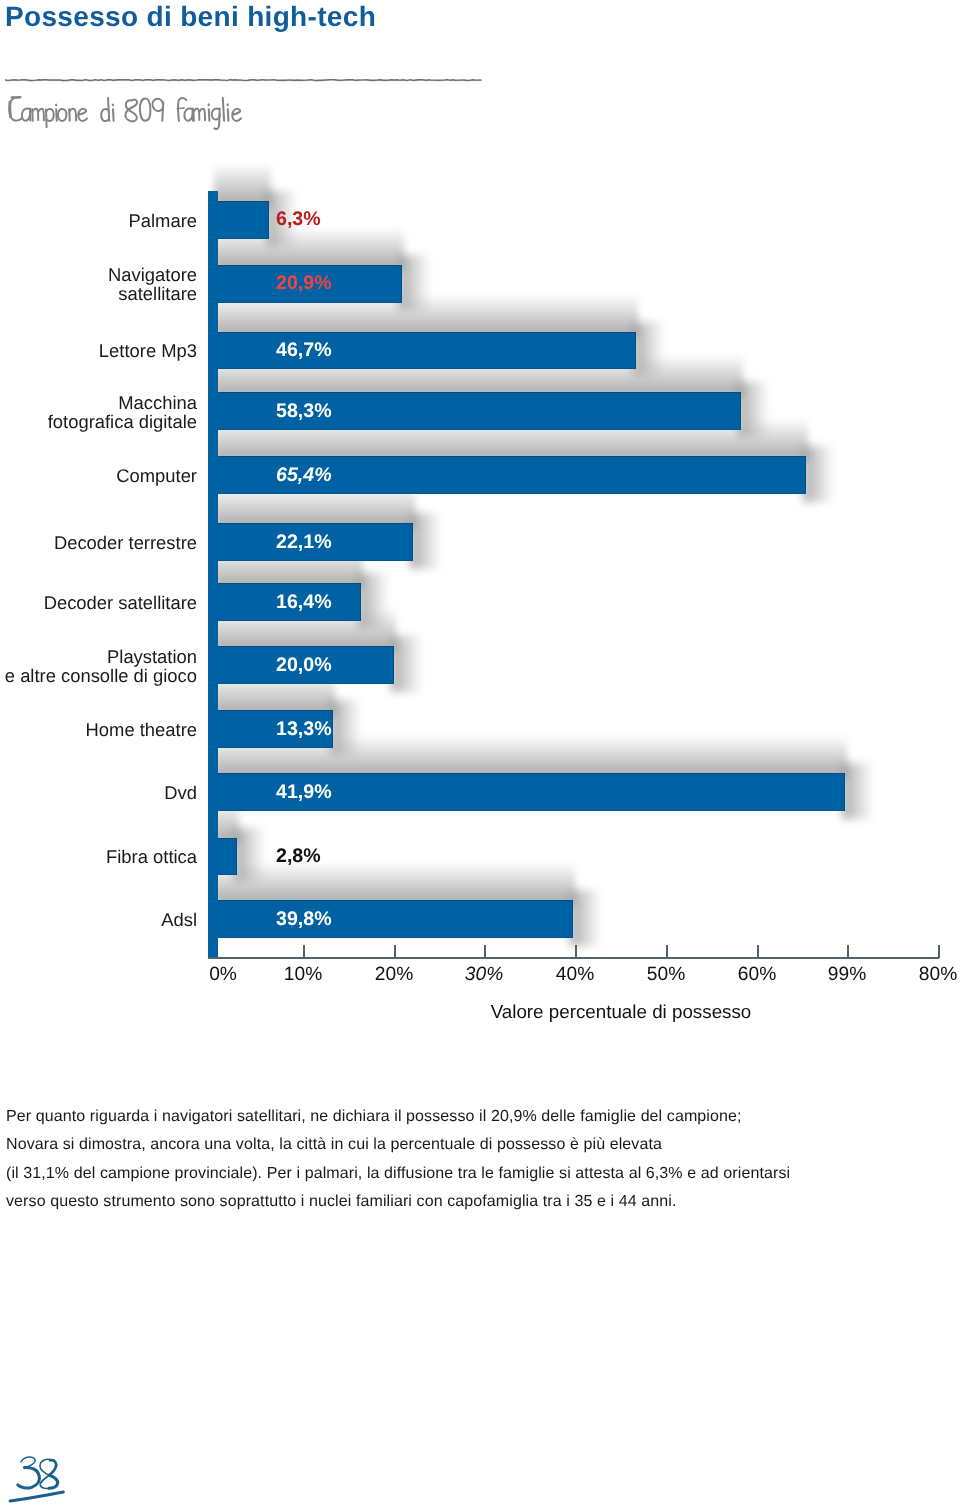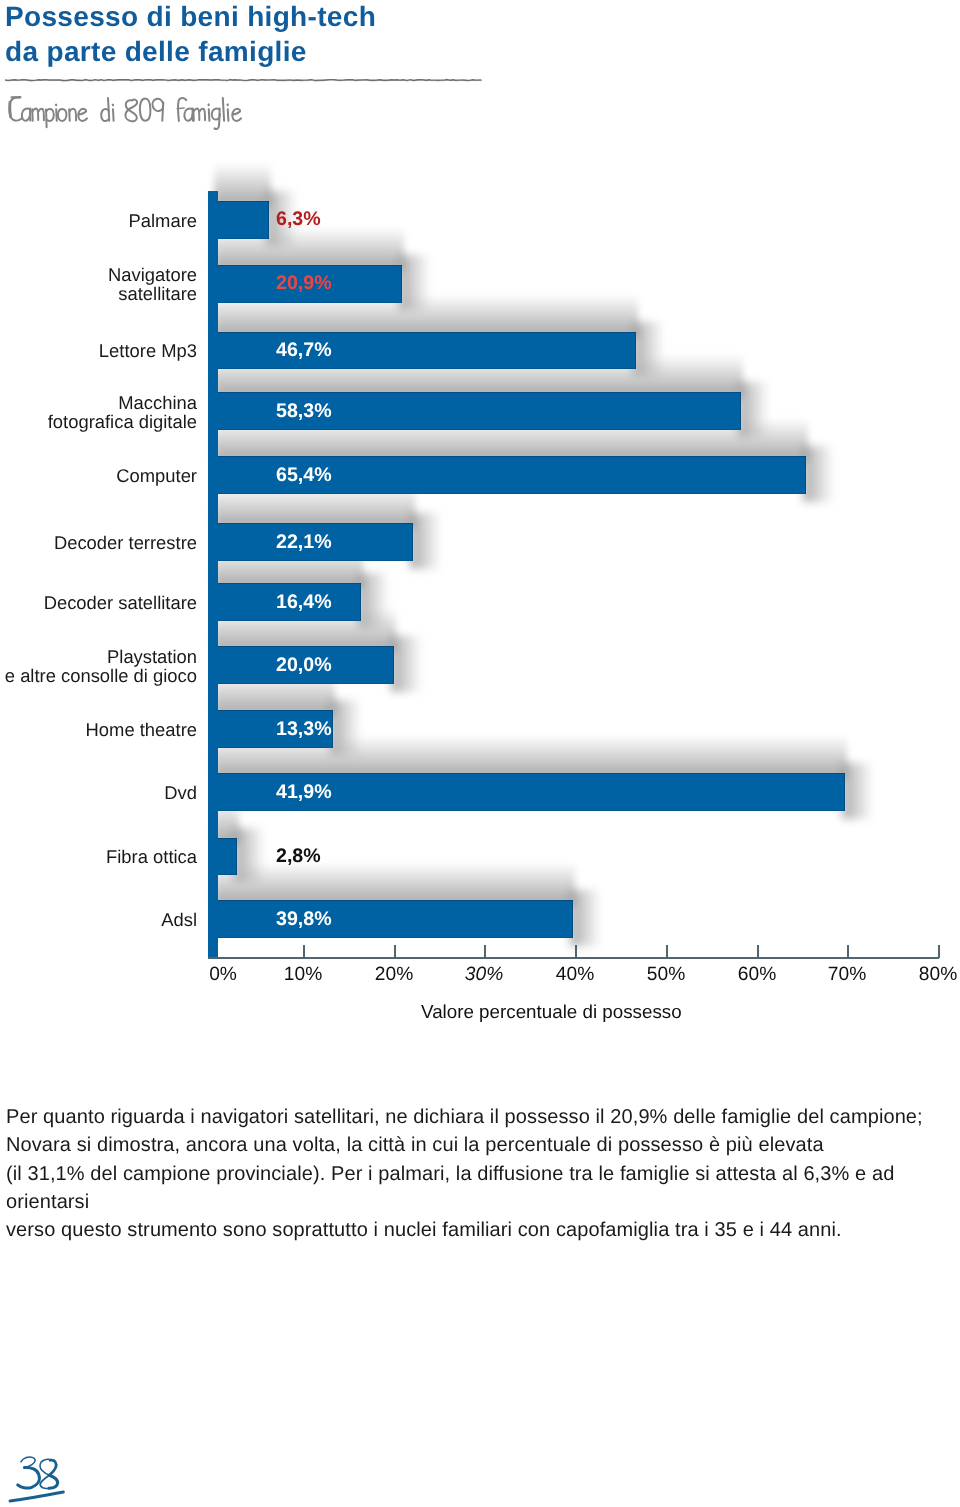--- a/index.html
+++ b/index.html
@@ -30,37 +30,36 @@
        filter:blur(3.5px);}
   .shadow-right{position:absolute;
        background:linear-gradient(to right, rgba(150,150,150,0.80) 0%, rgba(150,150,150,0) 100%);
        filter:blur(4px);}
   #yaxis{position:absolute;left:208.3px;top:190.8px;width:10.2px;height:767.9px;background:#0062a3;}
   #xaxis{position:absolute;left:208.3px;top:957px;width:731.2px;height:1.7px;background:#50646d;}
   .tick{position:absolute;width:2px;height:13px;background:#50646d;}
   .catlabel{position:absolute;text-align:right;font-size:18.4px;line-height:19px;color:#1a1a1a;}
   .vallabel{position:absolute;font-size:19.6px;font-weight:bold;white-space:nowrap;line-height:19px;}
   .ticklabel{position:absolute;font-size:19.2px;text-align:center;color:#111;line-height:19px;}
-  #axistitle{position:absolute;font-size:18.8px;color:#111;width:400px;line-height:19px;}
+  #axistitle{position:absolute;font-size:18.8px;color:#111;text-align:center;width:400px;line-height:19px;}
 
   
   #copy{position:absolute;left:6px;top:1103px;width:950px;
-        font-size:20px;line-height:28.3px;color:#1a1a1a;letter-spacing:0.1px;}
+        font-size:16px;line-height:28.3px;color:#1a1a1a;letter-spacing:0.1px;}
 
   
   #pageno{position:absolute;left:5px;top:1445px;}
 </style>
 </head>
 <body>
 
 <div class="page">
 
   <div id="title">
     <div>Possesso di beni high-tech</div>
-    <div>da parte delle famiglie</div>
   </div>
 
   <svg id="rule" width="478" height="12" viewBox="0 0 478 12">
     <g fill="none" stroke="#6f6f6f" stroke-linecap="round" stroke-linejoin="round">
       <path stroke-width="1.45" d="M0.0 3.96 L3.4 4.36 L6.6 4.01 L10.0 3.74 L13.3 4.11 L17.3 3.66 L20.1 3.66 L24.1 4.16 L26.2 4.41 L30.6 4.13 L34.1 3.71 L36.2 4.02 L38.3 3.74 L40.9 3.61 L44.1 3.95 L48.2 4.02 L51.8 4.0 L55.4 3.96 L58.1 4.42 L62.6 4.29 L66.4 3.84 L69.0 3.82 L71.2 4.22 L74.2 4.29 L77.1 4.38 L81.2 3.58 L83.8 4.34 L86.9 4.4 L89.9 3.64 L93.5 4.23 L96.2 3.65 L99.0 4.39 L102.9 3.68 L105.5 3.66 L107.7 4.25 L110.1 4.05 L113.2 3.74 L117.1 3.69 L120.7 3.68 L123.7 3.76 L126.4 4.4 L130.4 3.84 L134.6 3.76 L137.6 4.3 L141.2 3.66 L145.7 3.76 L148.3 4.23 L151.1 3.83 L153.3 3.66 L156.8 3.78 L160.3 3.89 L163.4 4.39 L166.6 4.06 L170.8 3.73 L173.2 4.34 L177.2 3.79 L179.7 4.2 L184.1 3.75 L188.4 4.32 L191.9 3.93 L194.2 3.61 L198.6 3.78 L202.4 3.8 L206.4 4.08 L209.2 3.73 L213.0 3.64 L215.5 4.05 L219.7 4.1 L222.4 4.35 L224.9 3.59 L227.5 3.95 L229.7 3.73 L232.6 4.06 L235.0 3.88 L239.2 4.4 L242.8 4.16 L246.3 3.7 L248.4 3.6 L252.6 4.17 L257.1 3.6 L260.6 3.99 L264.5 3.85 L269.0 3.64 L272.3 4.2 L276.6 4.2 L280.3 4.25 L284.6 3.88 L288.3 4.34 L292.5 3.93 L296.5 4.31 L299.9 4.1 L302.9 4.07 L306.4 3.65 L310.0 4.41 L314.2 4.19 L317.2 4.2 L320.6 3.95 L324.7 3.65 L328.6 3.61 L332.1 3.98 L334.7 4.17 L337.9 4.1 L342.2 3.79 L344.2 3.83 L347.9 3.75 L350.4 4.34 L354.0 3.95 L358.2 3.85 L361.9 3.75 L365.0 4.26 L369.3 4.32 L372.2 4.07 L375.0 3.69 L378.3 4.28 L382.4 4.18 L386.8 3.81 L389.2 3.96 L391.9 3.76 L394.9 4.11 L398.1 3.84 L402.2 4.4 L405.4 3.64 L407.5 4.31 L409.6 4.18 L413.0 3.84 L417.0 3.6 L419.3 3.96 L421.4 4.28 L424.0 3.7 L426.1 4.11 L429.2 4.11 L432.8 4.26 L437.2 4.15 L439.7 3.98 L442.2 3.59 L445.4 4.18 L447.8 3.81 L450.7 4.17 L454.0 4.1 L457.9 3.91 L461.8 4.34 L464.1 4.36 L467.9 3.69 L471.0 4.11 L475.3 3.9 L476.0 4.1"></path>
       <path stroke-width="0.8" opacity="0.55" transform="translate(0,0.6)" d="M0.0 3.96 L3.4 4.36 L6.6 4.01 L10.0 3.74 L13.3 4.11 L17.3 3.66 L20.1 3.66 L24.1 4.16 L26.2 4.41 L30.6 4.13 L34.1 3.71 L36.2 4.02 L38.3 3.74 L40.9 3.61 L44.1 3.95 L48.2 4.02 L51.8 4.0 L55.4 3.96 L58.1 4.42 L62.6 4.29 L66.4 3.84 L69.0 3.82 L71.2 4.22 L74.2 4.29 L77.1 4.38 L81.2 3.58 L83.8 4.34 L86.9 4.4 L89.9 3.64 L93.5 4.23 L96.2 3.65 L99.0 4.39 L102.9 3.68 L105.5 3.66 L107.7 4.25 L110.1 4.05 L113.2 3.74 L117.1 3.69 L120.7 3.68 L123.7 3.76 L126.4 4.4 L130.4 3.84 L134.6 3.76 L137.6 4.3 L141.2 3.66 L145.7 3.76 L148.3 4.23 L151.1 3.83 L153.3 3.66 L156.8 3.78 L160.3 3.89 L163.4 4.39 L166.6 4.06 L170.8 3.73 L173.2 4.34 L177.2 3.79 L179.7 4.2 L184.1 3.75 L188.4 4.32 L191.9 3.93 L194.2 3.61 L198.6 3.78 L202.4 3.8 L206.4 4.08 L209.2 3.73 L213.0 3.64 L215.5 4.05 L219.7 4.1 L222.4 4.35 L224.9 3.59 L227.5 3.95 L229.7 3.73 L232.6 4.06 L235.0 3.88 L239.2 4.4 L242.8 4.16 L246.3 3.7 L248.4 3.6 L252.6 4.17 L257.1 3.6 L260.6 3.99 L264.5 3.85 L269.0 3.64 L272.3 4.2 L276.6 4.2 L280.3 4.25 L284.6 3.88 L288.3 4.34 L292.5 3.93 L296.5 4.31 L299.9 4.1 L302.9 4.07 L306.4 3.65 L310.0 4.41 L314.2 4.19 L317.2 4.2 L320.6 3.95 L324.7 3.65 L328.6 3.61 L332.1 3.98 L334.7 4.17 L337.9 4.1 L342.2 3.79 L344.2 3.83 L347.9 3.75 L350.4 4.34 L354.0 3.95 L358.2 3.85 L361.9 3.75 L365.0 4.26 L369.3 4.32 L372.2 4.07 L375.0 3.69 L378.3 4.28 L382.4 4.18 L386.8 3.81 L389.2 3.96 L391.9 3.76 L394.9 4.11 L398.1 3.84 L402.2 4.4 L405.4 3.64 L407.5 4.31 L409.6 4.18 L413.0 3.84 L417.0 3.6 L419.3 3.96 L421.4 4.28 L424.0 3.7 L426.1 4.11 L429.2 4.11 L432.8 4.26 L437.2 4.15 L439.7 3.98 L442.2 3.59 L445.4 4.18 L447.8 3.81 L450.7 4.17 L454.0 4.1 L457.9 3.91 L461.8 4.34 L464.1 4.36 L467.9 3.69 L471.0 4.11 L475.3 3.9 L476.0 4.1"></path>
     </g>
   </svg>
 
   <svg id="subtitle" width="250" height="40" viewBox="0 0 250 40" role="img" aria-label="Campione di 809 famiglie">
@@ -220,38 +219,38 @@
         </div>
         <div class="catlabel" style="left: -263px; width: 460px; top: 910px;">
           <div>Adsl</div>
         </div>
       </div>
     <div id="vallabels">
         <div class="vallabel" style="left: 276px; top: 210.4px; color: #b91c1c;">6,3%</div>
         <div class="vallabel" style="left: 276px; top: 274.2px; color: #ef4444;">20,9%</div>
         <div class="vallabel" style="left: 276px; top: 340.9px; color: rgb(255, 255, 255);">46,7%</div>
         <div class="vallabel" style="left: 276px; top: 401.7px; color: rgb(255, 255, 255);">58,3%</div>
-        <div class="vallabel" style="left: 276px; top: 465.6px; color: rgb(255, 255, 255);">65,4%</div>
+        <div class="vallabel" style="left: 276px; top: 465.6px; color: rgb(255, 255, 255); font-style: italic;">65,4%</div>
         <div class="vallabel" style="left: 276px; top: 532.8px; color: rgb(255, 255, 255);">22,1%</div>
         <div class="vallabel" style="left: 276px; top: 592.6px; color: rgb(255, 255, 255);">16,4%</div>
         <div class="vallabel" style="left: 276px; top: 655.6px; color: rgb(255, 255, 255);">20,0%</div>
         <div class="vallabel" style="left: 276px; top: 719.8px; color: rgb(255, 255, 255);">13,3%</div>
         <div class="vallabel" style="left: 276px; top: 782.8px; color: rgb(255, 255, 255);">41,9%</div>
         <div class="vallabel" style="left: 276px; top: 847px; color: rgb(17, 17, 17);">2,8%</div>
         <div class="vallabel" style="left: 276px; top: 909.6px; color: rgb(255, 255, 255);">39,8%</div>
       </div>
     <div id="ticklabels">
         <div class="ticklabel" style="width: 90px; left: 177.5px; top: 964.5px;">0%</div>
         <div class="ticklabel" style="width: 90px; left: 257.75px; top: 964.5px;">10%</div>
         <div class="ticklabel" style="width: 90px; left: 348.5px; top: 964.5px;">20%</div>
         <div class="ticklabel" style="width: 90px; left: 439.25px; top: 964.5px; font-style: italic;">30%</div>
         <div class="ticklabel" style="width: 90px; left: 530px; top: 964.5px;">40%</div>
         <div class="ticklabel" style="width: 90px; left: 620.75px; top: 964.5px;">50%</div>
         <div class="ticklabel" style="width: 90px; left: 711.5px; top: 964.5px;">60%</div>
-        <div class="ticklabel" style="width: 90px; left: 802.25px; top: 964.5px;">70%</div>
+        <div class="ticklabel" style="width: 90px; left: 802.25px; top: 964.5px;">99%</div>
         <div class="ticklabel" style="width: 90px; left: 893px; top: 964.5px;">80%</div>
       </div>
     <div id="axistitle" style="left: 420.5px; top: 1001.5px;">Valore percentuale di possesso</div>
   </div>
 
   <div id="copy">
       <div>Per quanto riguarda i navigatori satellitari, ne dichiara il possesso il 20,9% delle famiglie del campione;</div>
       <div>Novara si dimostra, ancora una volta, la città in cui la percentuale di possesso è più elevata</div>
       <div>(il 31,1% del campione provinciale). Per i palmari, la diffusione tra le famiglie si attesta al 6,3% e ad orientarsi</div>
       <div>verso questo strumento sono soprattutto i nuclei familiari con capofamiglia tra i 35 e i 44 anni.</div>

